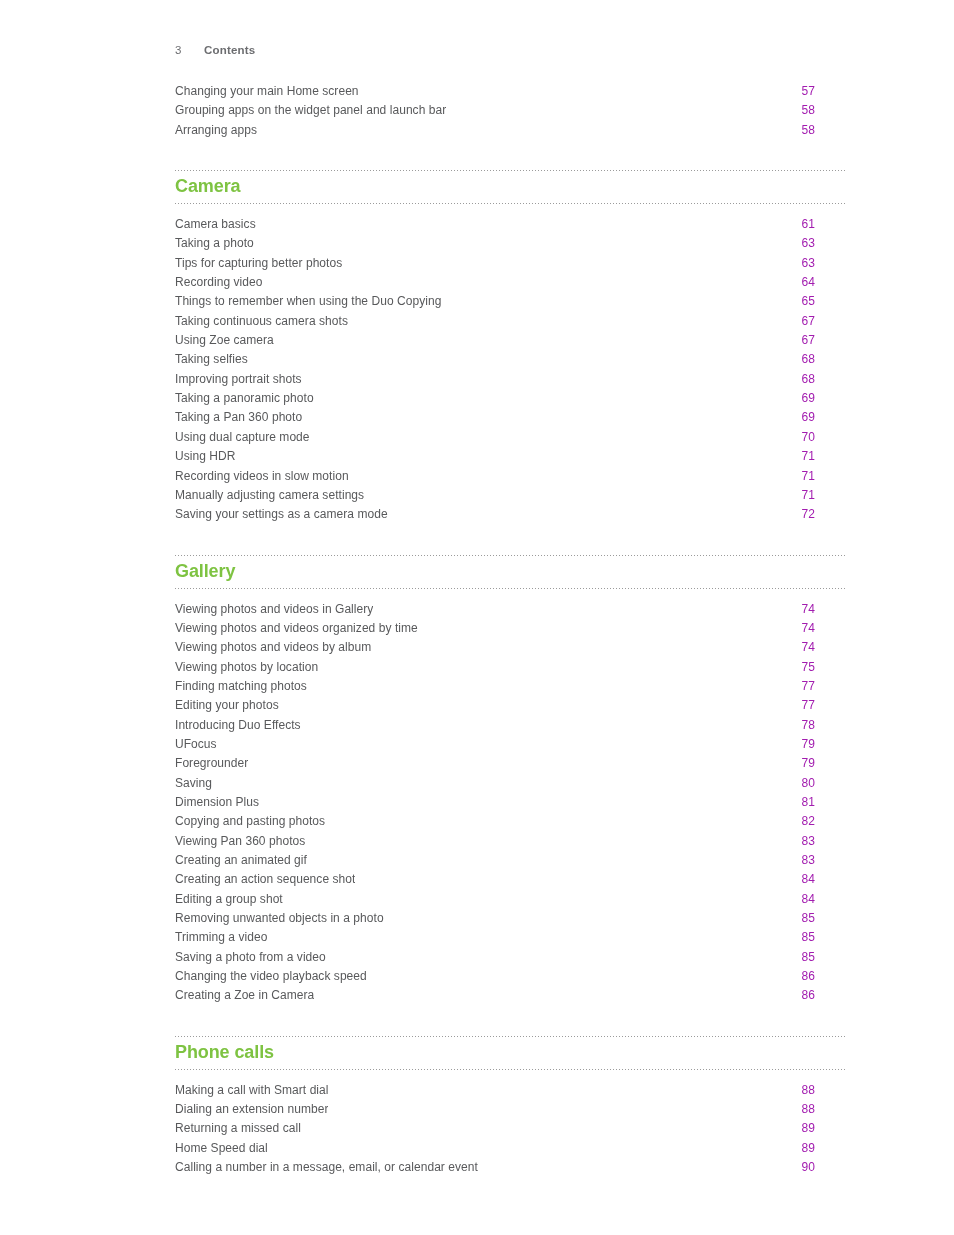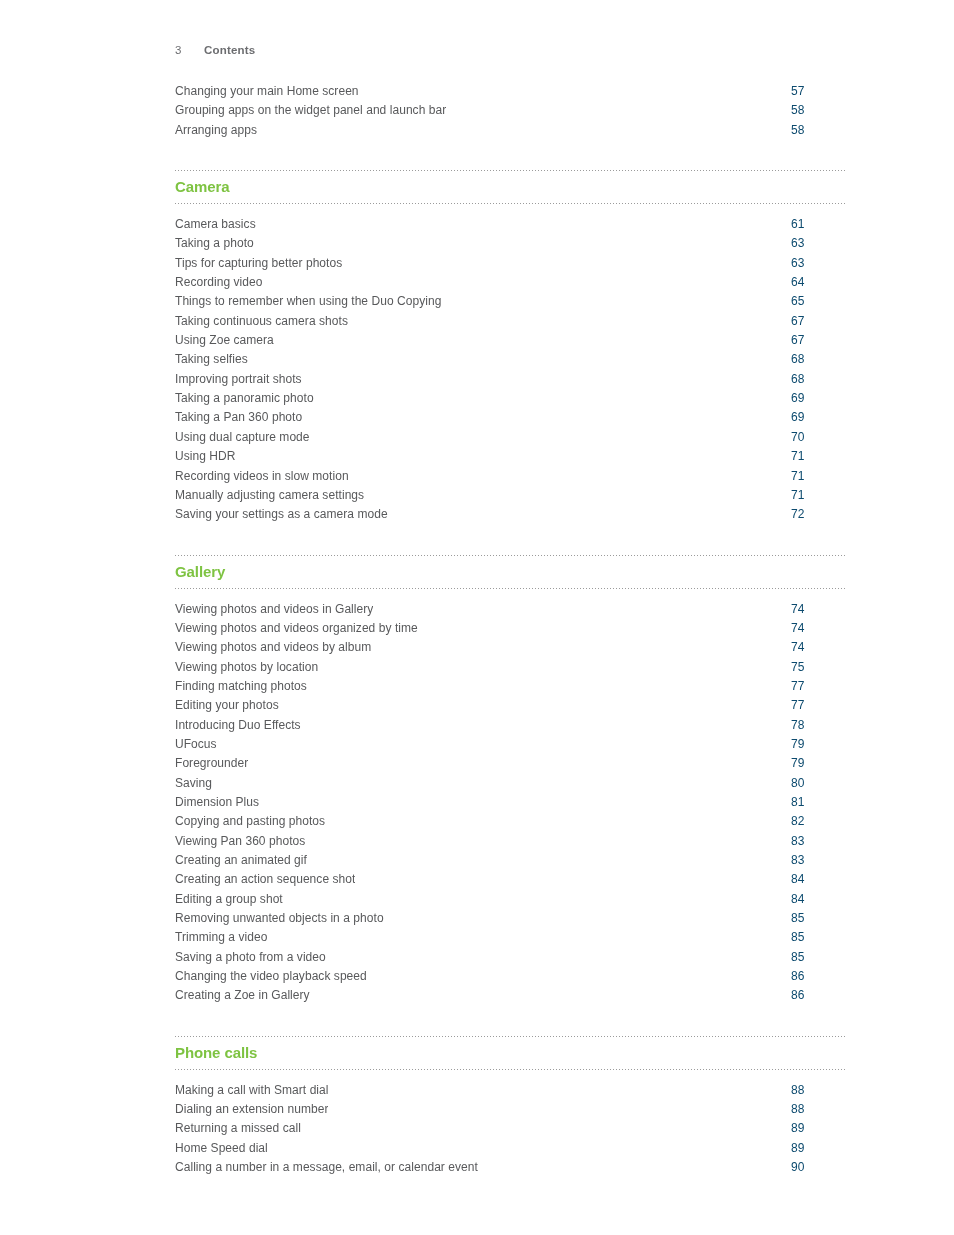--- a/index.html
+++ b/index.html
@@ -71,21 +71,21 @@
       to right,
       #9b9b9b 0px, #9b9b9b 1px,
       rgba(255,255,255,0) 1px, rgba(255,255,255,0) 3px
     );
     background-repeat: repeat-x;
     background-size: 3px 1px;
     background-position: 0 0;
   }
 
   .section-heading {
-    font-size: 15px;
+    font-size: 18px;
     line-height: 27px;
     font-weight: 700;
     color: #7ec342;
     letter-spacing: -0.1px;
     padding: 2px 0 3px 0;
     white-space: nowrap;
   }
 
   
   .entries {
@@ -100,24 +100,24 @@
     color: #58595b;
     letter-spacing: 0.05px;
   }
   .entry-title {
     white-space: nowrap;
     overflow: hidden;
     text-overflow: ellipsis;
   }
   .entry-page {
     flex: 0 0 auto;
-    text-align: left;
+    text-align: right;
     min-width: 24px;
     padding-right: 30px;
-    color: #0c4a6e;
+    color: #a21caf;
   }
 </style>
 </head>
 <body>
 
 <div class="page">
 
   <div class="page-header">
     <span class="folio">3</span>
     <span class="header-label">Contents</span>
@@ -294,21 +294,21 @@
           </div>
           <div class="entry">
             <span class="entry-title">Saving a photo from a video</span>
             <span class="entry-page">85</span>
           </div>
           <div class="entry">
             <span class="entry-title">Changing the video playback speed</span>
             <span class="entry-page">86</span>
           </div>
           <div class="entry">
-            <span class="entry-title">Creating a Zoe in Gallery</span>
+            <span class="entry-title">Creating a Zoe in Camera</span>
             <span class="entry-page">86</span>
           </div>
         </div>
       </div>
       <div class="section">
         <div class="section-heading-wrap">
           <div class="rule"></div>
           <div class="section-heading">Phone calls</div>
           <div class="rule"></div>
         </div>

